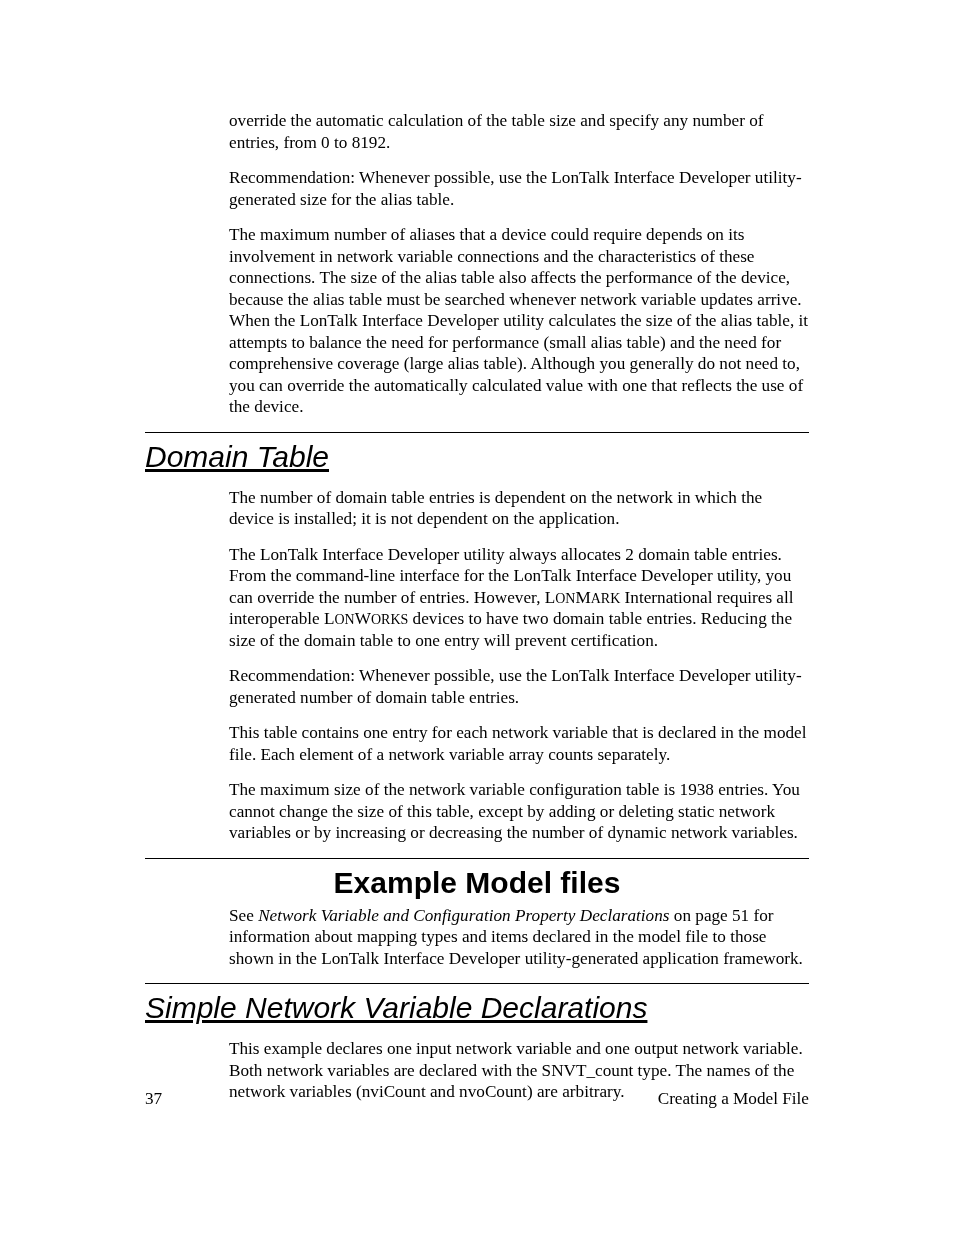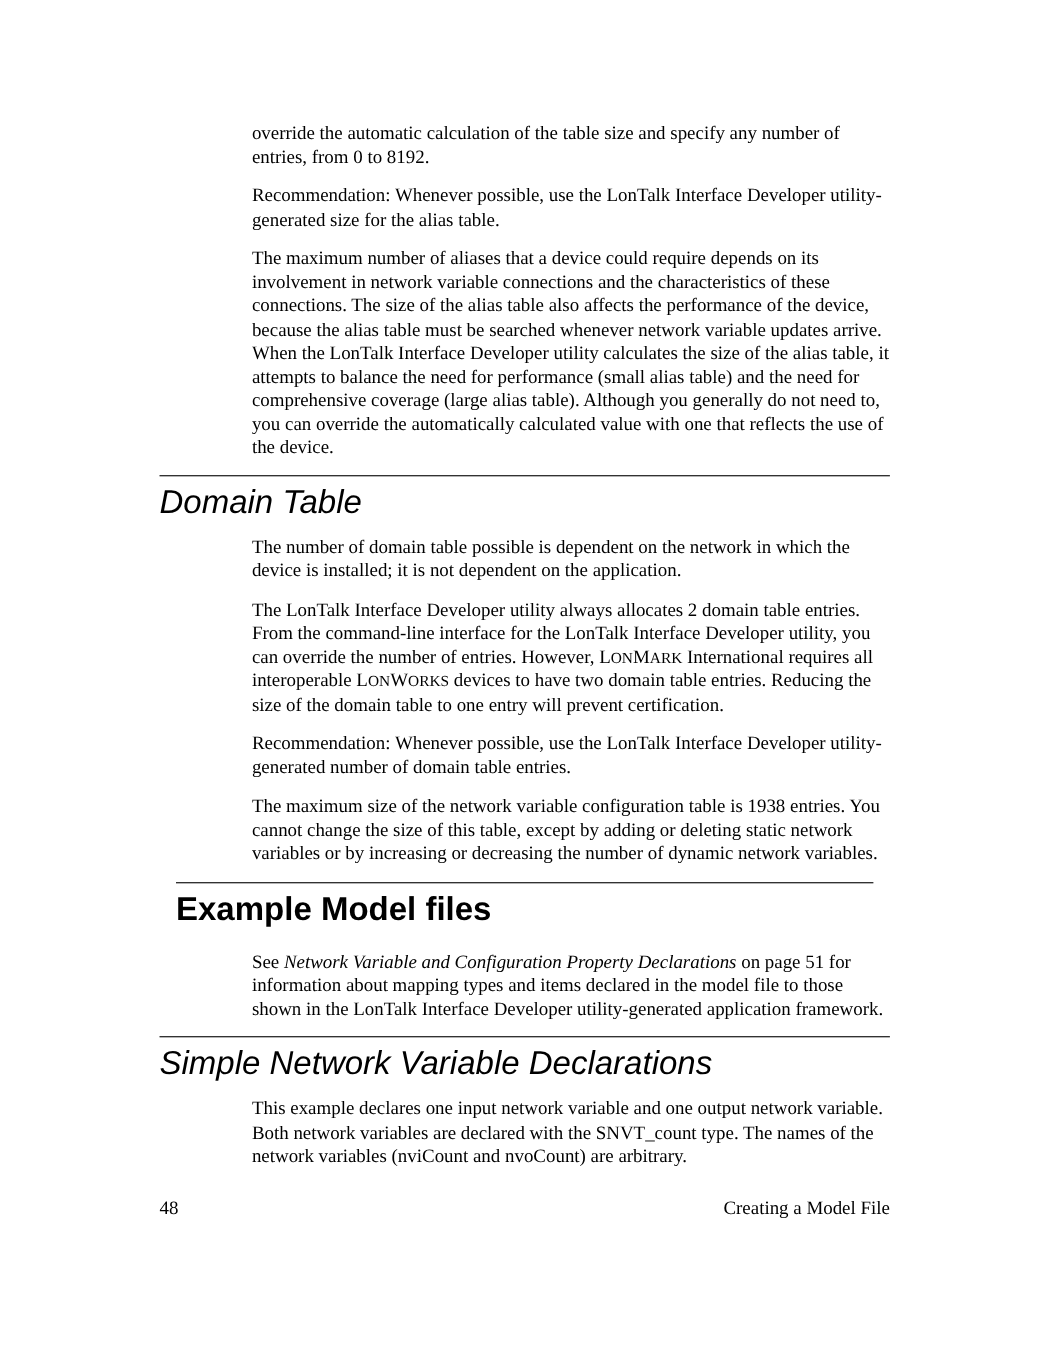--- a/index.html
+++ b/index.html
@@ -27,29 +27,31 @@
   }
   .h2 {
     font-family: Arial, Helvetica, sans-serif;
     font-style: italic;
     font-weight: 400;
     font-size: 30px;
     margin: 0;
     padding: 6px 0 4px 0;
     border-top: 1.5px solid #000;
     line-height: 1.2;
+    text-decoration: underline;
   }
   .h1 {
     font-family: Arial, Helvetica, sans-serif;
     font-weight: 700;
     font-size: 30px;
-    margin: 15px;
+    margin: 0;
     padding: 6px 0 4px 0;
     border-top: 1.5px solid #000;
     line-height: 1.2;
+    text-align: center;
   }
   .section { margin-top: 8px; }
   .first-after-head { margin-top: 8px; }
   .b { font-weight: 400; }
   .i { font-style: italic; }
   .footer {
     position: absolute;
     left: 145px;
     right: 145px;
     bottom: 60px;
@@ -67,45 +69,46 @@
   <p class="body-para">override the automatic calculation of the table size and specify any number of entries, from 0 to 8192.</p>
 
   <p class="body-para">
     <span class="b inline">Recommendation</span><span class="inline">:  Whenever possible, use the LonTalk Interface Developer utility-generated size for the alias table.</span>
   </p>
 
   <p class="body-para">The maximum number of aliases that a device could require depends on its involvement in network variable connections and the characteristics of these connections.  The size of the alias table also affects the performance of the device, because the alias table must be searched whenever network variable updates arrive.  When the LonTalk Interface Developer utility calculates the size of the alias table, it attempts to balance the need for performance (small alias table) and the need for comprehensive coverage (large alias table).  Although you generally do not need to, you can override the automatically calculated value with one that reflects the use of the device.</p>
 
   <div class="section">
     <h2 class="h2">Domain Table</h2>
-    <p class="body-para first-after-head">The number of domain table possible is dependent on the network in which the device is installed; it is not dependent on the application.</p>
+    <p class="body-para first-after-head">The number of domain table entries is dependent on the network in which the device is installed; it is not dependent on the application.</p>
     <p class="body-para">
       <span class="inline">The LonTalk Interface Developer utility always allocates 2 domain table entries.  From the command-line interface for the LonTalk Interface Developer utility, you can override the number of entries.  However, L</span><span class="inline" style="font-size:14px">ON</span><span class="inline">M</span><span class="inline" style="font-size:14px">ARK</span><span class="inline"> International requires all interoperable L</span><span class="inline" style="font-size:14px">ON</span><span class="inline">W</span><span class="inline" style="font-size:14px">ORKS</span><span class="inline"> devices to have two domain table entries.  Reducing the size of the domain table to one entry will prevent certification.</span>
     </p>
     <p class="body-para">
       <span class="b inline">Recommendation</span><span class="inline">:  Whenever possible, use the LonTalk Interface Developer utility-generated number of domain table entries.</span>
     </p>
   </div>
 
   <div class="section">
+    <p class="body-para first-after-head">This table contains one entry for each network variable that is declared in the model file.  Each element of a network variable array counts separately.</p>
     <p class="body-para">The maximum size of the network variable configuration table is 1938 entries.  You cannot change the size of this table, except by adding or deleting static network variables or by increasing or decreasing the number of dynamic network variables.</p>
   </div>
 
   <div class="section">
     <h2 class="h1">Example Model files</h2>
     <p class="body-para">
       <span class="inline">See </span><span class="i inline">Network Variable and Configuration Property Declarations</span><span class="inline"> on page 51 for information about mapping types and items declared in the model file to those shown in the LonTalk Interface Developer utility-generated application framework.</span>
     </p>
   </div>
 
   <div class="section">
     <h2 class="h2">Simple Network Variable Declarations</h2>
     <p class="body-para first-after-head">
       <span class="inline">This example declares one input network variable and one output network variable.  Both network variables are declared with the </span><span class="b inline">SNVT_count</span><span class="inline"> type.  The names of the network variables (</span><span class="b inline">nviCount</span><span class="inline"> and </span><span class="b inline">nvoCount</span><span class="inline">) are arbitrary.</span>
     </p>
   </div>
 
   <div class="footer">
-    <span>48</span>
+    <span>37</span>
     <span>Creating a Model File</span>
   </div>
 
 </div>
 
 </body></html>

